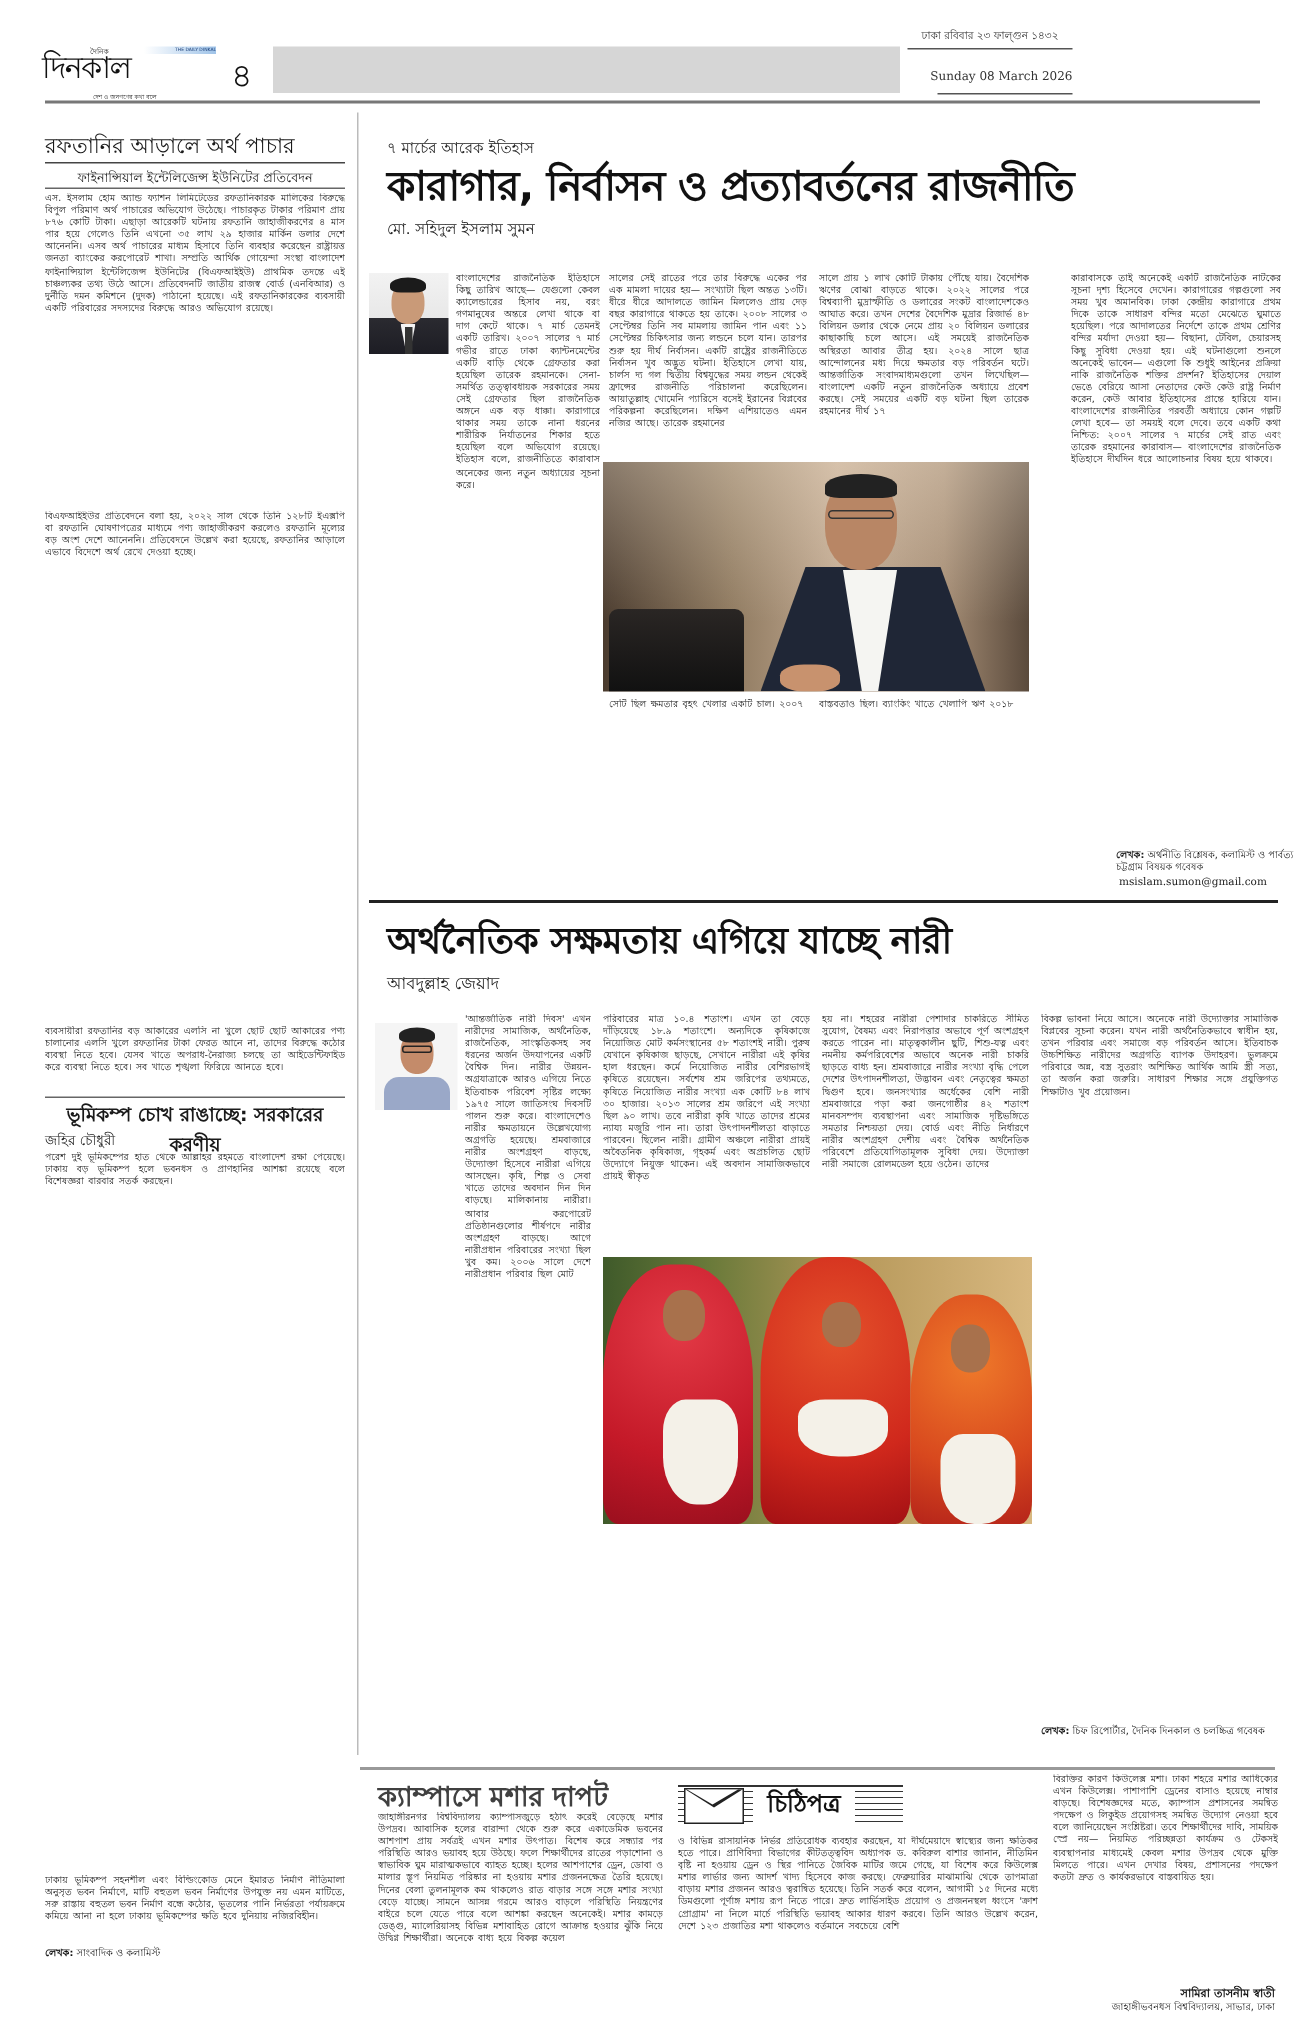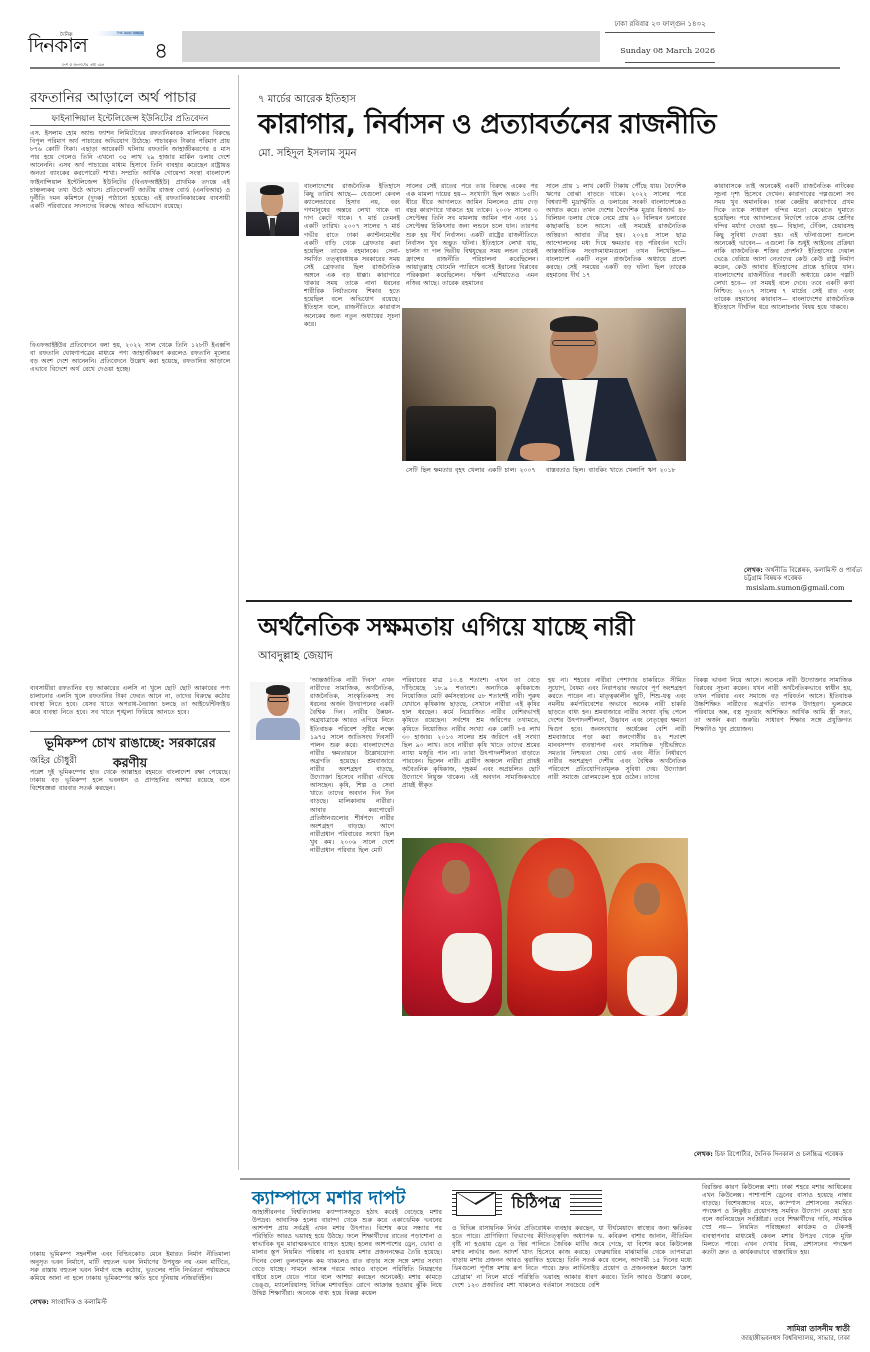--- a/index.html
+++ b/index.html
@@ -74,21 +74,21 @@
   .f1 { left: 40px; top: 22px; width: 28px; height: 34px; }
   .f2 { left: 146px; top: 30px; width: 26px; height: 30px; }
   .f3 { left: 232px; top: 45px; width: 26px; height: 32px; }
   .cloth { position:absolute; background:#f4f1e8; border-radius: 30% 30% 45% 45%; }
   .c1 { left: 40px; top: 95px; width: 50px; height: 70px; }
   .c2 { left: 130px; top: 95px; width: 60px; height: 38px; }
   .c3 { left: 225px; top: 118px; width: 50px; height: 60px; }
 
   
   .bottom-rule { left: 240px; top: 1178px; width: 610px; height: 2px; background: #999; }
-  .headline-3 { left: 252px; top: 1184px; font-size: 18px; font-weight: bold; color: #0369a1; }
+  .headline-3 { left: 252px; top: 1184px; font-size: 18px; font-weight: bold; color: #404040; }
   .letters-box { left: 452px; top: 1190px; width: 150px; height: 28px; font-family: Liberation Mono, monospace; }
   .letters-lines { position:absolute; left:0; top:0; width:150px; height:28px; background: repeating-linear-gradient(180deg,#333 0 1px,#fff 1px 4px); }
   .envelope { position:absolute; left:4px; top:2px; width:40px; height:24px; background:#fff; border:1.5px solid #222; }
   .envelope::before { content:""; position:absolute; left:0; top:0; width:0; height:0; border-left:19px solid transparent; border-right:19px solid transparent; border-top:12px solid #222; }
   .envelope::after { content:""; position:absolute; left:1px; top:0; width:0; height:0; border-left:17px solid transparent; border-right:17px solid transparent; border-top:10px solid #fff; }
   .letters-label { position:absolute; left:50px; top:2px; width:68px; height:24px; background:#fff; font-size:16px; font-weight:bold; line-height:24px; text-align:center; color:#111; }
   .signer-name { left: 700px; top: 1323px; width: 150px; text-align: right; font-size: 7.5px; font-weight: bold; color: #111; }
   .signer-aff { left: 690px; top: 1333px; width: 160px; text-align: right; font-size: 6.5px; color: #222; }
   .vsep { width: 1px; background: #bbb; }
 </style>

